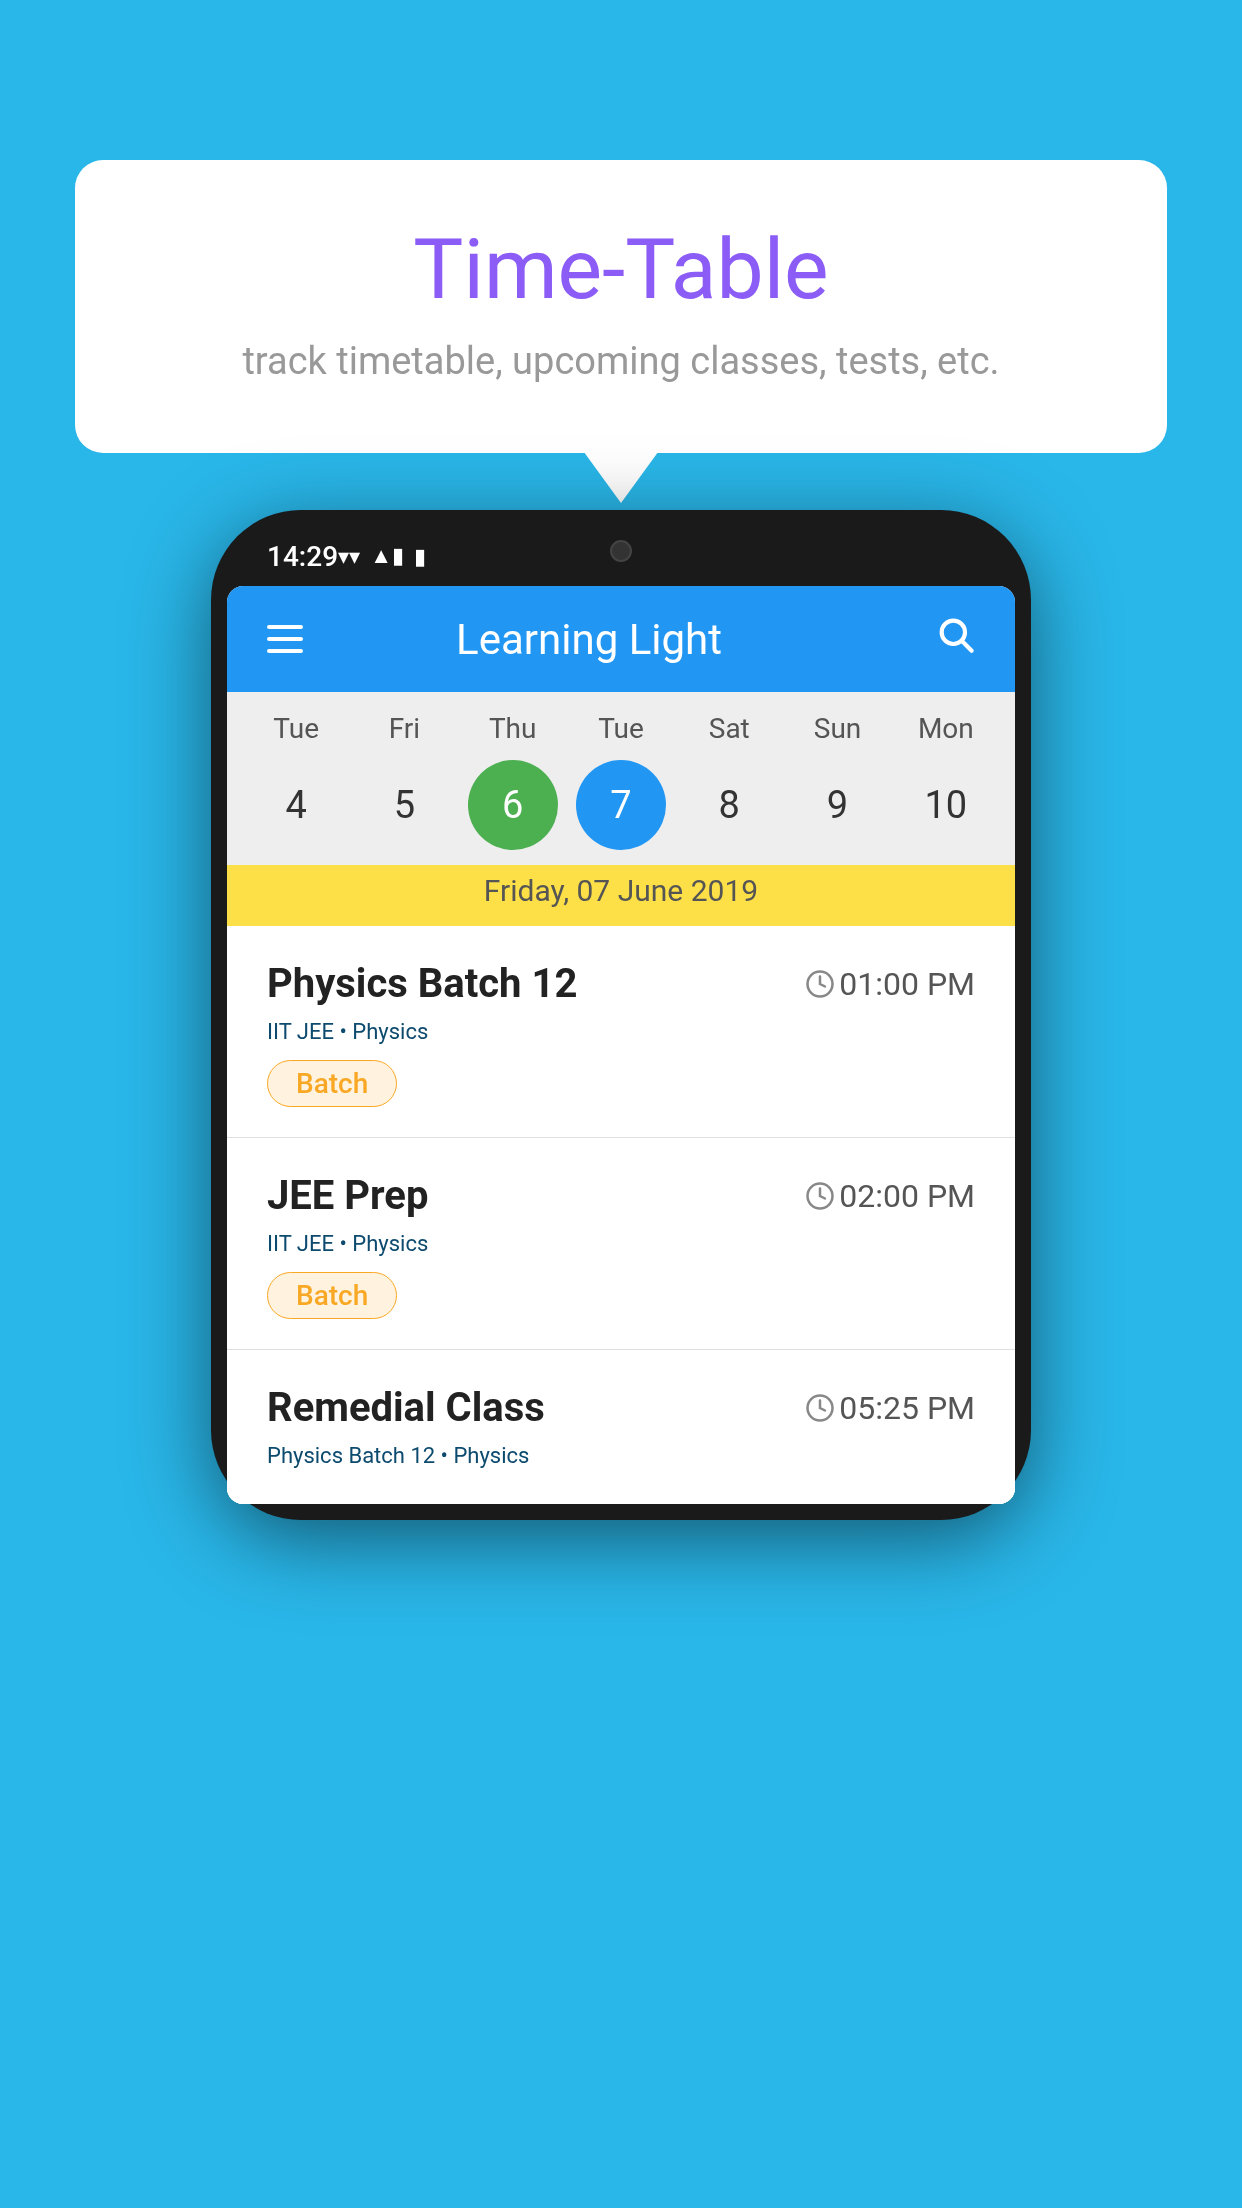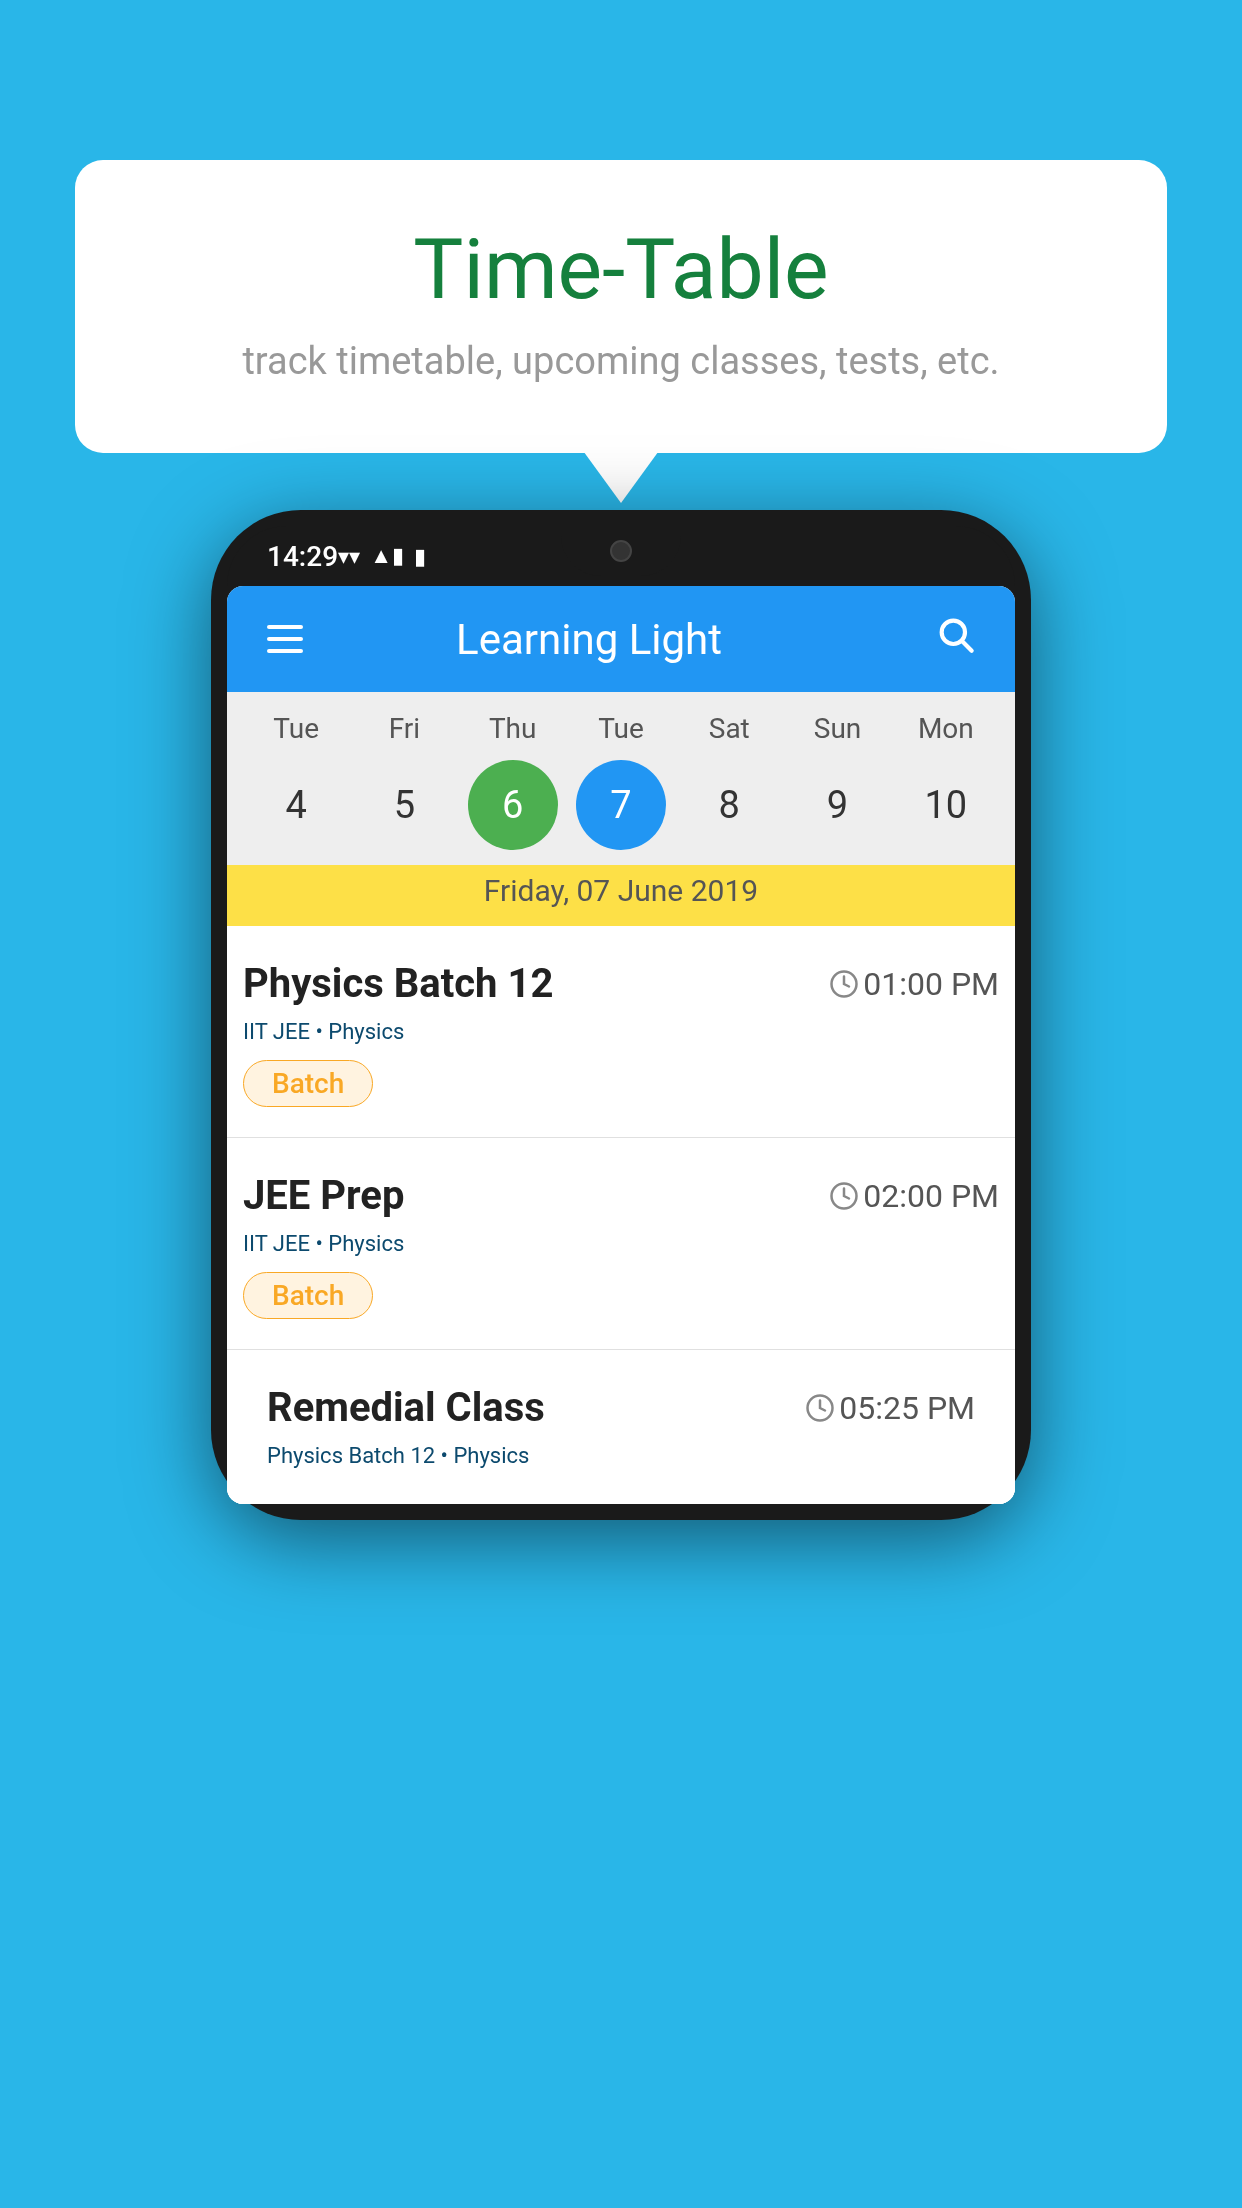--- a/index.html
+++ b/index.html
@@ -34,21 +34,21 @@
       transform: translateX(-50%);
       width: 0;
       height: 0;
       border-left: 40px solid transparent;
       border-right: 40px solid transparent;
       border-top: 55px solid white;
     }
 
     .tooltip-title {
       font-size: 84px;
-      color: #15803d;
+      color: #8b5cf6;
       font-weight: 400;
       margin-bottom: 20px;
     }
 
     .tooltip-subtitle {
       font-size: 38px;
       color: #999;
       font-weight: 400;
     }
 
@@ -214,21 +214,21 @@
       color: #555;
       background: #fde047;
     }
 
     
     .schedule-list {
       background: white;
     }
 
     .schedule-item {
-      padding: 34px 16px 30px;
+      padding: 34px 40px 30px;
       border-bottom: 1px solid #e0e0e0;
       background: white;
     }
 
     .schedule-item-header {
       display: flex;
       justify-content: space-between;
       align-items: center;
       margin-bottom: 12px;
     }

